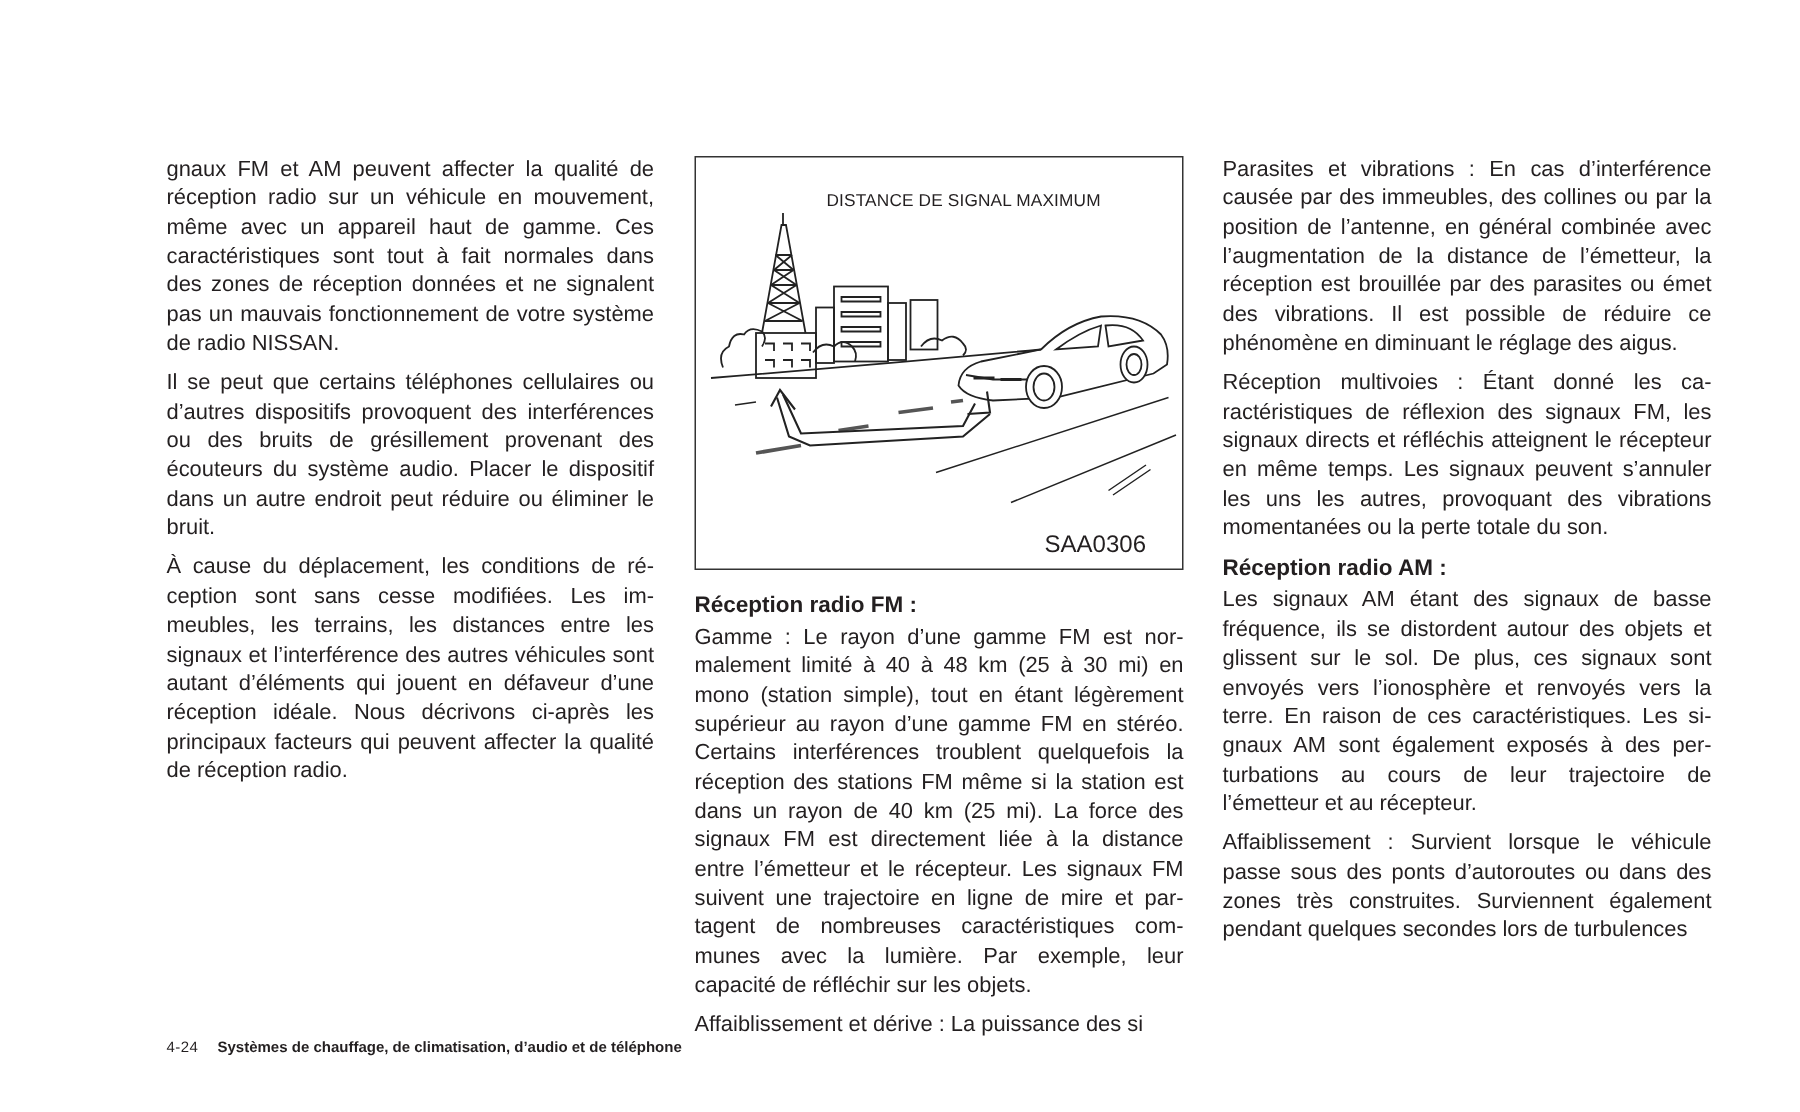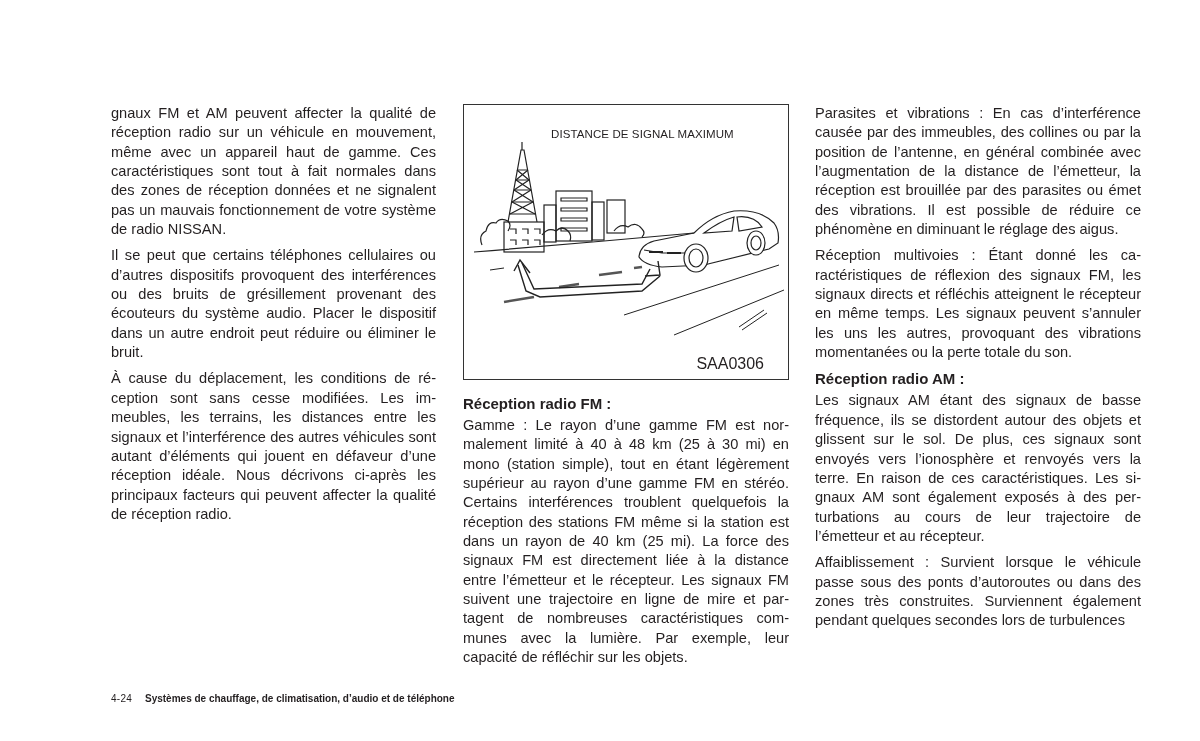--- a/index.html
+++ b/index.html
@@ -76,20 +76,21 @@
       <ellipse cx="232" cy="153" rx="7" ry="9"></ellipse>
       <ellipse cx="292" cy="138" rx="9" ry="12" fill="#fff"></ellipse>
       <ellipse cx="292" cy="138" rx="5" ry="7"></ellipse>
       <path d="M185 147 h14 M203 148 h14" stroke-width="2"></path>
     </svg>
     <div class="fig-title">DISTANCE DE SIGNAL MAXIMUM</div>
     <div class="fig-code">SAA0306</div>
   </div>
   <h3>Réception radio FM :</h3>
   <p>Gamme : Le rayon d’une gamme FM est nor­malement limité à 40 à 48 km (25 à 30 mi) en mono (station simple), tout en étant légèrement supérieur au rayon d’une gamme FM en stéréo. Certains interférences troublent quelquefois la réception des stations FM même si la station est dans un rayon de 40 km (25 mi). La force des signaux FM est directement liée à la distance entre l’émetteur et le récepteur. Les signaux FM suivent une trajectoire en ligne de mire et par­tagent de nombreuses caractéristiques com­munes avec la lumière. Par exemple, leur capacité de réfléchir sur les objets.</p>
+  <p>Affaiblissement et dérive : La puissance des si­</p>
 </div>
 
 <div class="col col3">
   <p>Parasites et vibrations : En cas d’interférence causée par des immeubles, des collines ou par la position de l’antenne, en général combinée avec l’augmentation de la distance de l’émet­teur, la réception est brouillée par des parasites ou émet des vibrations. Il est possible de réduire ce phénomène en diminuant le réglage des ai­gus.</p>
   <p>Réception multivoies : Étant donné les ca­ractéristiques de réflexion des signaux FM, les signaux directs et réfléchis atteignent le ré­cepteur en même temps. Les signaux peuvent s’annuler les uns les autres, provoquant des vi­brations momentanées ou la perte totale du son.</p>
   <h3>Réception radio AM :</h3>
   <p>Les signaux AM étant des signaux de basse fréquence, ils se distordent autour des objets et glissent sur le sol. De plus, ces signaux sont envoyés vers l’ionosphère et renvoyés vers la terre. En raison de ces caractéristiques. Les si­gnaux AM sont également exposés à des per­turbations au cours de leur trajectoire de l’émetteur et au récepteur.</p>
   <p>Affaiblissement : Survient lorsque le véhicule passe sous des ponts d’autoroutes ou dans des zones très construites. Surviennent également pendant quelques secondes lors de turbulences</p>
 </div>
 

